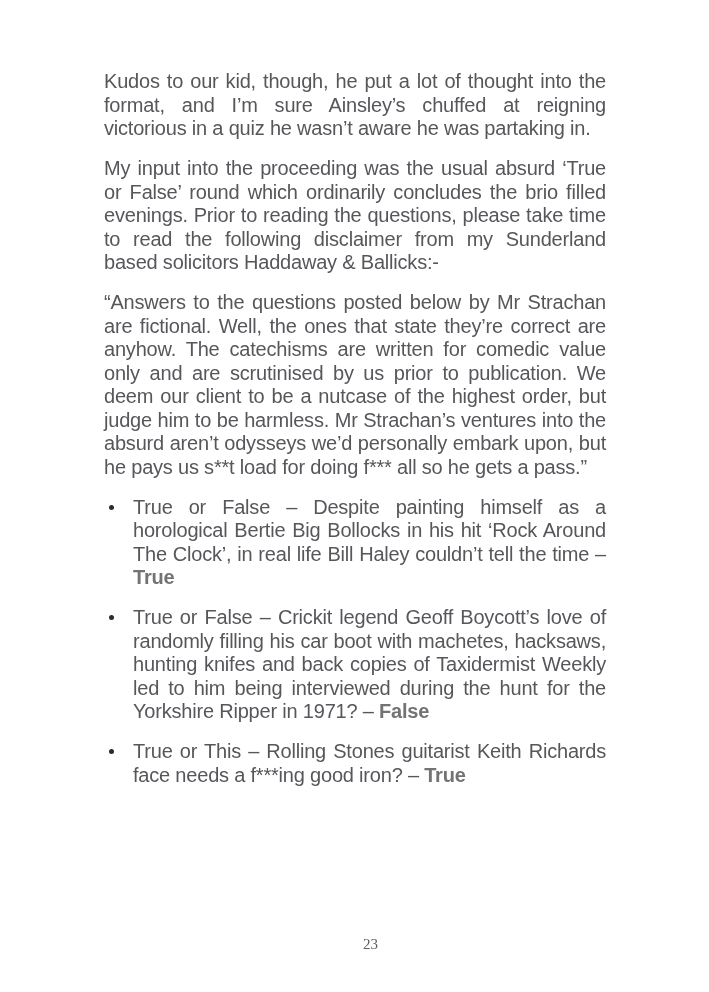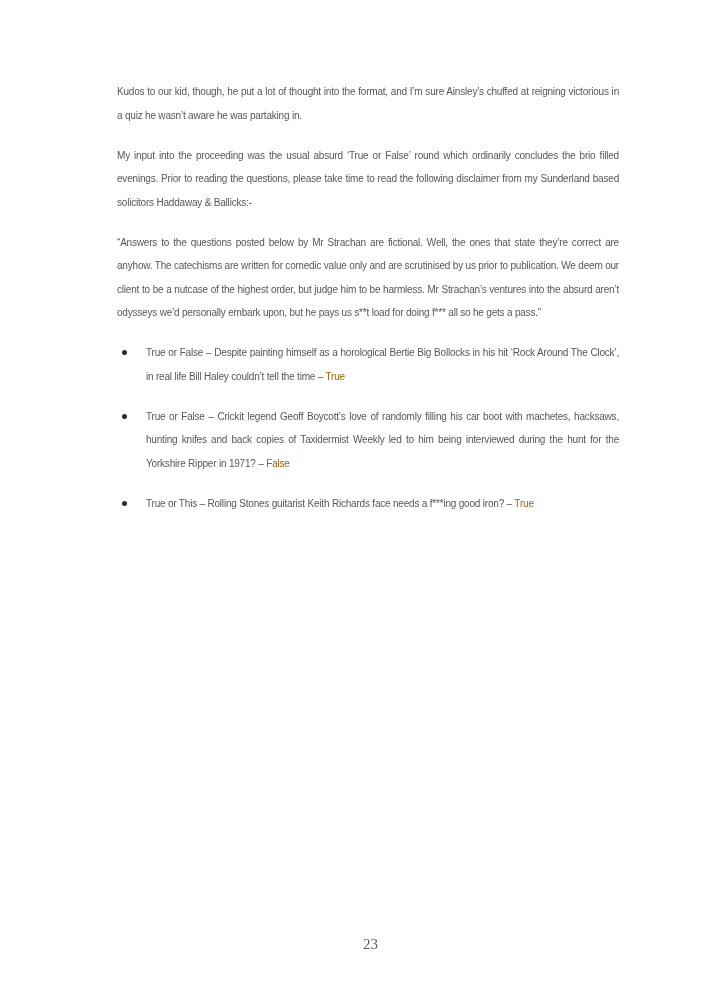--- a/index.html
+++ b/index.html
@@ -11,48 +11,47 @@
   .page {
     position: relative;
     width: 709px;
     height: 992px;
     background: #ffffff;
     overflow: hidden;
   }
   .content {
     position: absolute;
     left: 104px;
-    top: 80px;
+    top: 70px;
     width: 502px;
     color: #56575b;
-    font-size: 10px;
+    font-size: 20px;
     line-height: 23.5px;
     letter-spacing: -0.2px;
     text-align: justify;
-    margin-left: 13px;
   }
   .content p { margin: 0 0 16.5px 0; }
   ul.quiz-list { list-style: none; }
   ul.quiz-list li {
     position: relative;
     padding-left: 29px;
     margin-bottom: 16.5px;
   }
   .dot {
     position: absolute;
     left: 5px;
     top: 9px;
     width: 5px;
     height: 5px;
     border-radius: 50%;
     background: #2b2b2d;
   }
   .quiz-list strong {
-    font-weight: 400;
-    color: #a16207;
+    font-weight: 700;
+    color: #737373;
   }
   .page-number {
     position: absolute;
     top: 936px;
     left: 16px;
     width: 100%;
     text-align: center;
     font-family: "Liberation Serif", "DejaVu Serif", serif;
     font-size: 15px;
     color: #5f6062;

